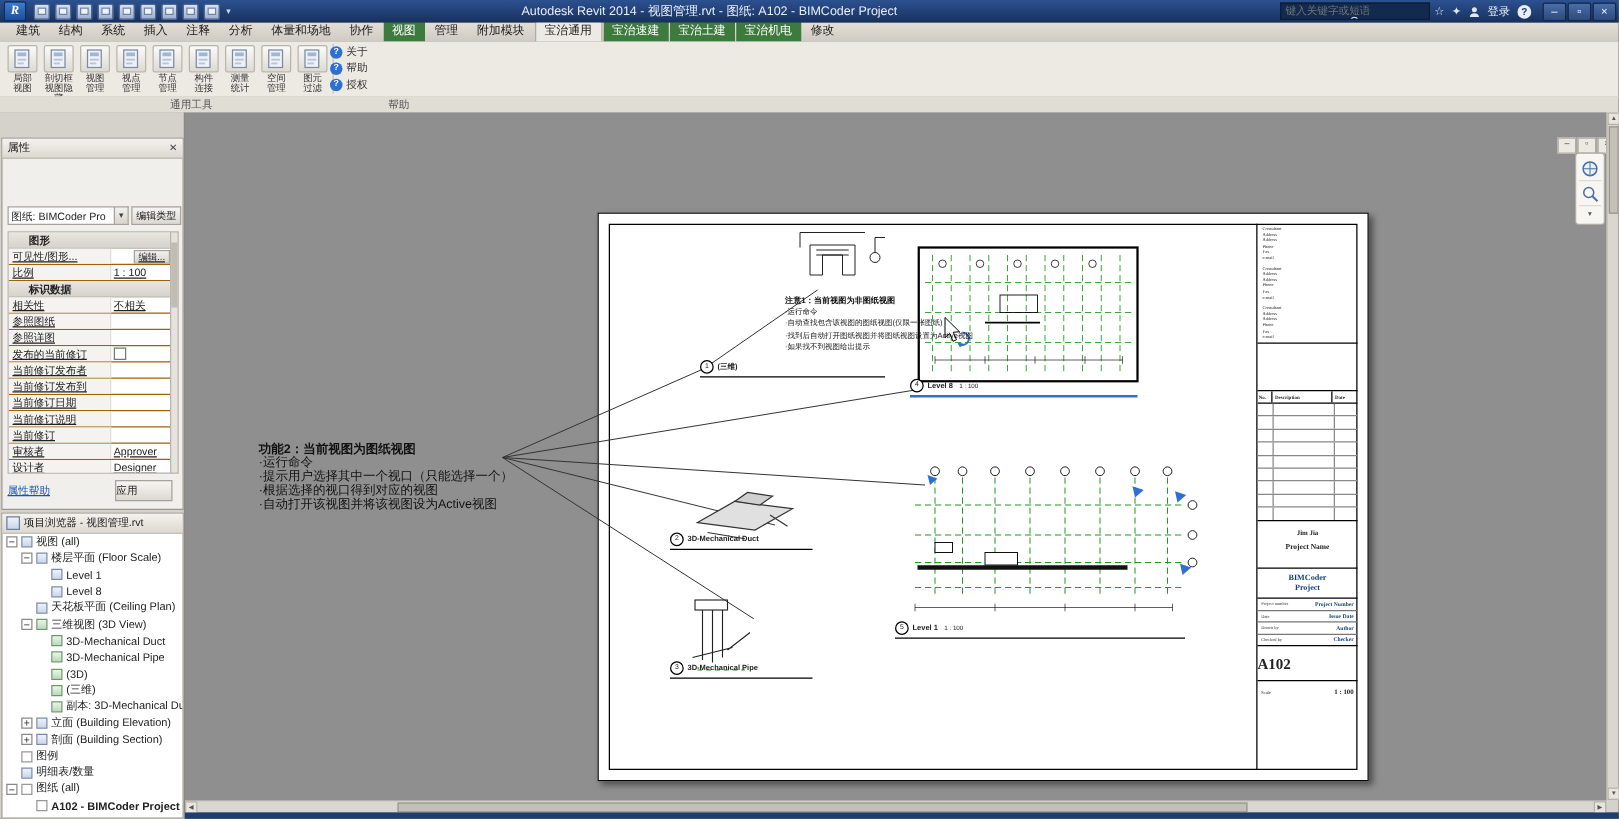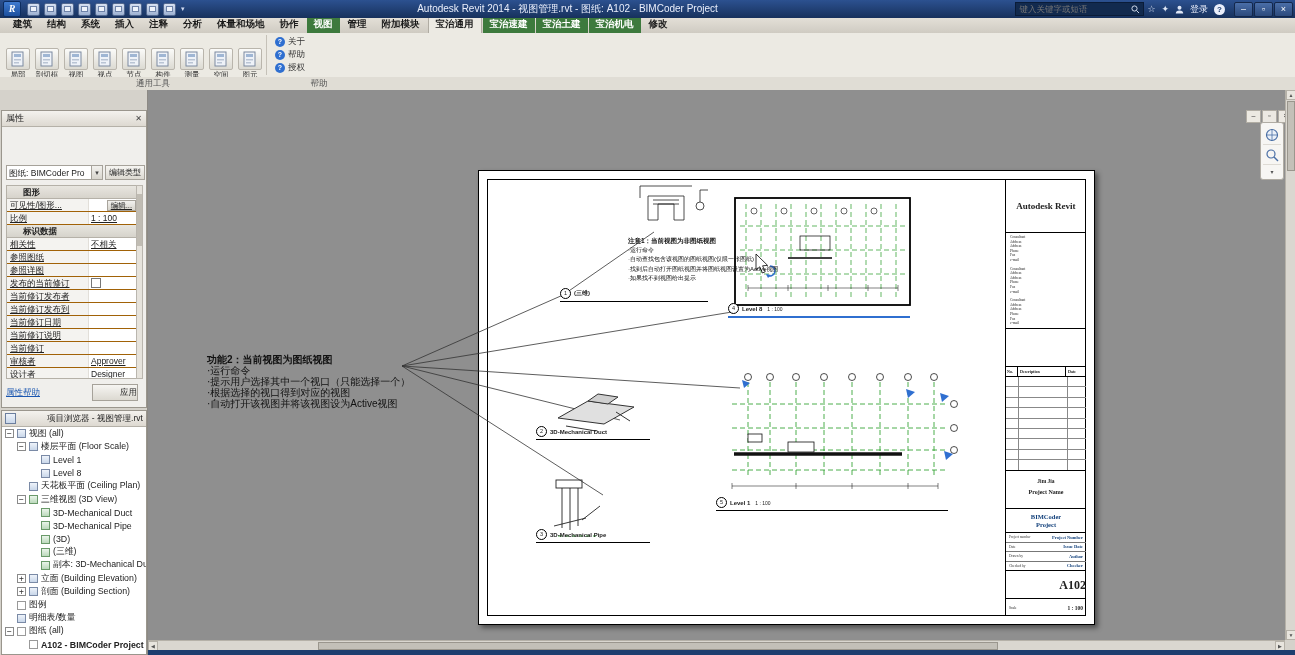--- a/index.html
+++ b/index.html
@@ -5,40 +5,40 @@
   html,body{margin:0;padding:0;background:#666;}
   #app{position:relative;width:1295px;height:655px;overflow:hidden;font-family:"Liberation Sans","DejaVu Sans",sans-serif;font-size:9px;color:#222;}
   
   #titlebar{position:absolute;left:0;top:0;width:100%;height:18px;background:linear-gradient(#2c5190,#17315c);display:flex;align-items:center;color:#e9eefb;z-index:50;}
   #rlogo{width:16px;height:14px;margin:0 4px 0 3px;background:linear-gradient(#3f7bd0,#1b4f9e);border:1px solid #0d2d60;border-radius:2px;color:#fff;font:italic bold 10px/13px "Liberation Serif",serif;text-align:center;flex:0 0 auto;}
   .qai{width:11px;height:11px;margin:0 2px;border-radius:2px;background:linear-gradient(#d8e2f2,#9db1d2);border:1px solid #52688f;display:inline-block;position:relative;flex:0 0 auto;}
   .qai:after{content:"";position:absolute;left:2px;top:2px;right:2px;bottom:3px;background:#eef3fb;border:1px solid #6d82a8;}
   #qacaret{color:#cfdaf0;font-size:7px;margin:0 3px;}
   #tb-title{position:absolute;left:260px;right:420px;text-align:center;font-size:10px;white-space:nowrap;overflow:hidden;pointer-events:none;}
   #tb-right{position:absolute;right:2px;top:1px;display:flex;align-items:center;height:16px;}
-  #searchwrap{display:flex;align-items:center;background:#122a4e;border:1px solid #0a1c38;height:12px;padding:0 3px;}
+  #searchwrap{display:flex;align-items:center;background:#122a4e;border:1px solid #0a1c38;height:12px;padding:0 3px;flex-direction:column;}
   #searchwrap input{background:transparent;border:none;outline:none;color:#cfd9ea;font-size:8.5px;width:112px;height:11px;padding:0;font-family:inherit;}
   .tbico{margin:0 3px;font-size:9px;color:#dfe7f6;}
   #signin{font-size:9px;color:#e9eefb;margin:0 3px;}
   .helpbadge{width:11px;height:11px;border-radius:50%;background:#e9eefb;color:#1c3a6a;font:bold 8px/11px "Liberation Sans",sans-serif;text-align:center;margin:0 3px;}
   .wctl{display:flex;margin-left:5px;}
   .wbtn{width:17px;height:13px;display:flex;align-items:center;justify-content:center;margin-left:1px;background:linear-gradient(#4a6ea8,#2c4a7c);border:1px solid #14284b;border-radius:2px;color:#fff;font-size:9px;}
   
   #tabrow{position:absolute;left:0;top:18px;width:100%;height:15px;background:linear-gradient(#e3dfd7,#cfcbc2);display:flex;align-items:flex-end;padding-left:6px;box-sizing:border-box;z-index:40;}
-  .rtab{font-size:9.5px;padding:2px 7px 2px;margin-right:1px;color:#1a1a1a;white-space:nowrap;font-weight:bold;}
+  .rtab{font-size:9.5px;padding:2px 7px 2px;margin-right:1px;color:#1a1a1a;white-space:nowrap;}
   .rtab.active{background:#eceae3;border:1px solid #b0aca3;border-bottom:none;}
   .rtab.green{background:#3d7a3d;color:#fff;}
   
   #ribbon{position:absolute;left:0;top:33px;width:100%;height:44px;background:#eceae3;border-bottom:1px solid #cdc9c0;}
-  #toolbtns{position:absolute;left:4px;top:14px;display:flex;}
+  #toolbtns{position:absolute;left:4px;top:2px;display:flex;}
   .tool{width:28px;margin-right:1px;text-align:center;}
   .ticonbig{width:22px;height:20px;margin:1px auto 0;background:linear-gradient(#fbfbf9,#dcdad2);border:1px solid #b9b5ac;border-radius:2px;display:flex;align-items:center;justify-content:center;}
   .tlbl{font-size:7.5px;line-height:8px;color:#333;margin-top:1px;}
   #panelsep{position:absolute;left:266px;top:2px;width:1px;height:40px;background:#c5c1b8;}
-  #helpstack{position:absolute;left:275px;top:2px;width:58px;}
+  #helpstack{position:absolute;left:264px;top:2px;width:58px;}
   .hrow{display:flex;align-items:center;height:13px;}
   .hico{width:10px;height:10px;border-radius:50%;background:#2f6fd0;color:#fff;font:bold 7px/10px "Liberation Sans",sans-serif;text-align:center;margin-right:3px;flex:0 0 auto;}
   .htxt{font-size:8.5px;color:#333;}
   #panellabels{position:absolute;left:0;top:77px;width:100%;height:13px;background:#e0ddd5;border-bottom:1px solid #b5b1a8;}
   .plabel{position:absolute;top:1px;font-size:8.5px;color:#555;padding-left:20px;}
   #plabel-tools{left:0;width:266px;text-align:center;}
   #plabel-help{left:266px;width:66px;text-align:center;}
   
   #leftcol{position:absolute;left:0;top:90px;width:148px;height:565px;background:#d5d2cb;border-right:1px solid #8c8984;box-sizing:border-box;}
   #palette{position:absolute;left:1px;top:20px;width:146px;height:298px;background:#f0efec;border:1px solid #9a968d;box-sizing:border-box;}
@@ -59,24 +59,24 @@
   #palscroll{position:absolute;right:3px;top:74px;width:7px;height:194px;background:#e6e3dc;border:1px solid #bab6ae;box-sizing:border-box;}
   #palthumb{position:absolute;left:0;top:8px;width:5px;height:52px;background:#c0bcb3;}
   .pghead{height:12px;background:linear-gradient(#e8e6e0,#d6d3cb);border-bottom:1px solid #b5b1a8;font-weight:bold;font-size:8.5px;line-height:12px;padding-left:16px;}
   .prow{display:flex;height:12px;border-bottom:1px solid #a16207;font-size:8.5px;line-height:12px;text-decoration:underline;}
   .plab{width:78px;padding-left:3px;background:#f4f3f0;border-right:1px solid #e2dfd9;white-space:nowrap;overflow:hidden;}
   .pval{flex:1;padding:0 2px;white-space:nowrap;overflow:hidden;display:flex;align-items:center;}
   .pbtn{margin-left:auto;background:linear-gradient(#f2f1ee,#d8d5cd);border:1px solid #a8a49c;font-size:7.5px;line-height:9px;padding:0 3px;}
   .pchk{width:8px;height:8px;border:1px solid #777;background:#fff;display:inline-block;}
   #palfoot{position:absolute;left:4px;bottom:6px;width:138px;display:flex;align-items:center;}
   #prophelp{color:#1a56b0;text-decoration:underline;font-size:8.5px;}
-  #applybtn{margin-left:auto;margin-right:6px;width:44px;height:15px;background:linear-gradient(#f6f5f2,#dcd9d1);border:1px solid #a6a29a;font-size:8.5px;line-height:14px;text-align:right;}
+  #applybtn{margin-left:auto;margin-right:6px;width:44px;height:15px;background:linear-gradient(#f6f5f2,#dcd9d1);border:1px solid #a6a29a;font-size:8.5px;line-height:14px;text-align:left;}
   
   #browser{position:absolute;left:1px;top:320px;width:146px;height:245px;background:#fff;border:1px solid #9a968d;box-sizing:border-box;}
-  #browhead{height:15px;background:linear-gradient(#f4f2ee,#ddd9d1);border-bottom:1px solid #b5b1a8;display:flex;align-items:center;padding:0 3px;font-size:8.5px;white-space:nowrap;overflow:hidden;gap:28px;}
+  #browhead{height:15px;background:linear-gradient(#f4f2ee,#ddd9d1);border-bottom:1px solid #b5b1a8;display:flex;align-items:center;padding:0 3px;font-size:8.5px;white-space:nowrap;overflow:hidden;}
   #browico{width:9px;height:9px;border:1px solid #6b7e9e;background:linear-gradient(#eef3fa,#c9d7ea);margin-right:3px;flex:0 0 auto;}
   #tree{position:absolute;left:0;top:16px;right:0;bottom:0;overflow:hidden;}
   .titem{display:flex;align-items:center;height:13.2px;white-space:nowrap;overflow:hidden;font-size:8.8px;}
   .titem.sel .tlab{font-weight:bold;}
   .texp{width:9px;height:9px;border:1px solid #8a8a8a;background:#fff;font:8px/8px "DejaVu Sans Mono",monospace;text-align:center;margin-right:2px;flex:0 0 auto;box-sizing:border-box;color:#333;}
   .texp.none{border:none;background:none;}
   .tico{width:9px;height:9px;margin:0 3px 0 1px;display:inline-block;border:1px solid #7a8aa6;background:linear-gradient(#eef3fa,#c9d7ea);flex:0 0 auto;box-sizing:border-box;}
   .tico.threed,.tico.threed-root{border-color:#6a9a6a;background:linear-gradient(#eaf5ea,#bcd9bc);}
   .tico.sheet,.tico.sheets-root,.tico.legend{background:#fff;border-color:#999;}
   
@@ -99,21 +99,21 @@
   .revrow:before{content:"";position:absolute;left:12px;top:0;bottom:0;width:1px;background:#888;}
   .revrow:after{content:"";position:absolute;right:18px;top:0;bottom:0;width:1px;background:#888;}
   #tb-owner{height:38px;text-align:center;}
   #tb-ownername{font-size:5.5px;font-weight:bold;margin-top:7px;}
   #tb-client{font-size:6px;font-weight:bold;margin-top:5px;}
   #tb-project{height:24px;text-align:center;color:#14427c;font-weight:bold;font-size:6.5px;line-height:8px;padding-top:4px;}
   #tbfields{height:38px;}
   .fld{height:9.5px;border-bottom:1px solid #777;display:flex;align-items:center;padding:0 3px;box-sizing:border-box;}
   .flab{font-size:3.5px;color:#333;}
   .fval{margin-left:auto;font-size:4.5px;color:#14427c;font-weight:bold;}
-  #tb-num{height:28px;text-align:right;}
+  #tb-num{height:28px;text-align:left;}
   #tb-num div{font-size:12px;font-weight:bold;margin-top:7px;}
   #tb-scale{height:18px;border-bottom:none;display:flex;align-items:center;padding:0 3px;}
   #tb-scalelab{font-size:3.5px;}
   #tb-scaleval{margin-left:auto;font-size:5.5px;font-weight:bold;}
   
   #cvsvg{position:absolute;left:0;top:0;z-index:3;pointer-events:none;}
   #overlays{position:absolute;left:0;top:0;width:100%;height:100%;z-index:4;}
   .note{position:absolute;white-space:nowrap;color:#111;}
   #note2{left:59px;top:264px;font-size:10px;line-height:11px;}
   #note2 .ntitle{font-weight:bold;}
@@ -524,21 +524,20 @@
             <span class="tlab">A102 - BIMCoder Project</span>
           </div>
         </div>
     </div>
   </div>
 
   <div id="canvas">
     <div id="sheet">
       <div id="innerborder"></div>
       <div id="titleblock">
-        <div class="tbsec" id="tb-logo">Autodesk Revit</div>
         <div class="tbsec" id="consultants">
             <div class="cluster">
               <div>Consultant</div>
               <div>Address</div>
               <div>Address</div>
               <div>Phone</div>
               <div>Fax</div>
               <div>e-mail</div>
             </div>
             <div class="cluster">

